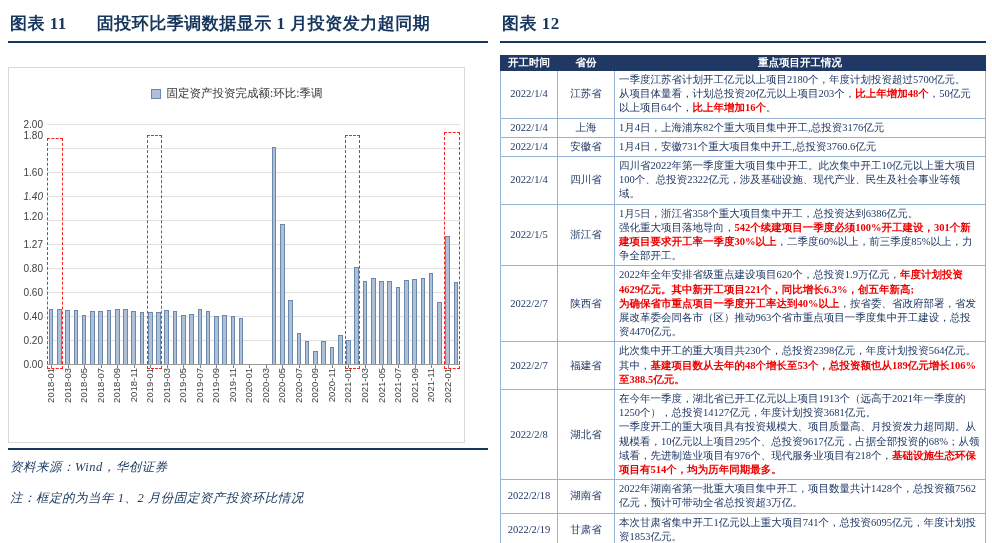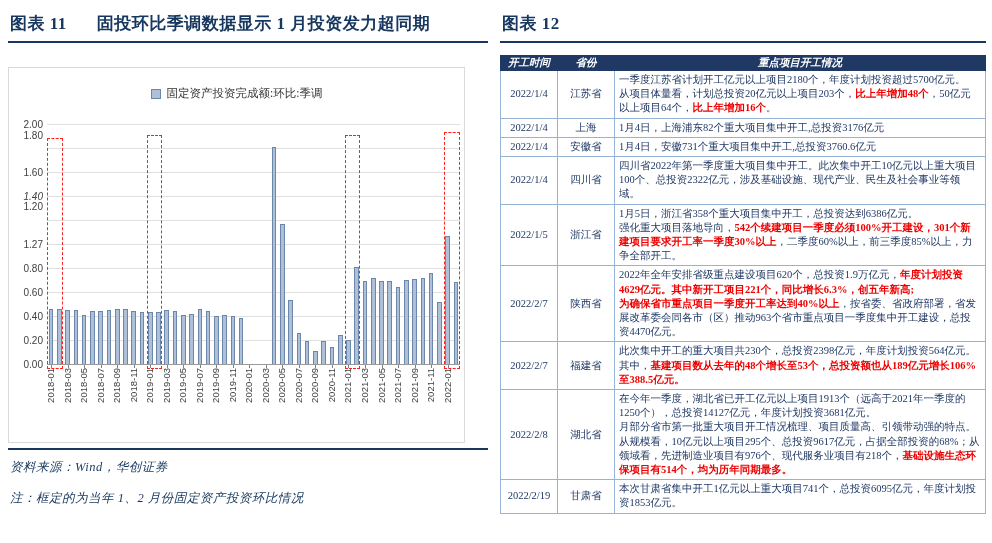--- a/index.html
+++ b/index.html
@@ -28,21 +28,21 @@
   .xlab{position:absolute;width:58px;text-align:right;white-space:nowrap;
         font-size:9.5px;color:#404040;font-family:"Liberation Sans",sans-serif;
         transform:rotate(-90deg);transform-origin:0 0;line-height:10px;}
   .hbox{position:absolute;border:1.5px dashed #FF1F1F;box-sizing:border-box;}
   
   .tbl-wrap{margin-top:12px;}
   table.projects{width:486px;border-collapse:collapse;table-layout:fixed;
                  font-size:10.5px;color:#1F3864;}
   table.projects col.c1{width:57px;} table.projects col.c2{width:57px;}
   table.projects th{background:#1F3864;color:#fff;font-weight:bold;font-size:10.5px;
-                    padding:1px 2px;border:1px solid #1F3864;line-height:12px;font-style:italic;}
+                    padding:1px 2px;border:1px solid #1F3864;line-height:12px;}
   table.projects td{border:1px solid #95B3D7;vertical-align:middle;
                     padding:2px 4px;line-height:14.2px;}
   td.cell-date,td.cell-prov{text-align:center;white-space:nowrap;padding:2px 1px;}
   td.cell-detail{white-space:pre-line;text-align:left;}
   .red{color:#EE0000;font-weight:bold;}
   
   .bottom-rule{height:0;border-bottom:2px solid #17375E;margin-top:5px;}
   .source{font-style:italic;color:#17375E;font-size:12.5px;margin:9px 0 0 2px;letter-spacing:.5px;}
   .note{font-style:italic;color:#17375E;font-size:12.5px;margin:14px 0 0 2px;letter-spacing:.5px;}
 </style>
@@ -68,21 +68,21 @@
         <div class="ylab" style="left: 0px; top: 266.5px;">0.20</div>
         <div class="grid" style="left: 38px; top: 248px; width: 413px;"></div>
         <div class="ylab" style="left: 0px; top: 242.5px;">0.40</div>
         <div class="grid" style="left: 38px; top: 224px; width: 413px;"></div>
         <div class="ylab" style="left: 0px; top: 218.5px;">0.60</div>
         <div class="grid" style="left: 38px; top: 200px; width: 413px;"></div>
         <div class="ylab" style="left: 0px; top: 194.5px;">0.80</div>
         <div class="grid" style="left: 38px; top: 176px; width: 413px;"></div>
         <div class="ylab" style="left: 0px; top: 170.5px;">1.27</div>
         <div class="grid" style="left: 38px; top: 152px; width: 413px;"></div>
-        <div class="ylab" style="left: 0px; top: 133px;">1.20</div>
+        <div class="ylab" style="left: 0px; top: 143px;">1.20</div>
         <div class="grid" style="left: 38px; top: 128px; width: 413px;"></div>
         <div class="ylab" style="left: 0px; top: 122.5px; font-style: italic;">1.40</div>
         <div class="grid" style="left: 38px; top: 104px; width: 413px;"></div>
         <div class="ylab" style="left: 0px; top: 98.5px;">1.60</div>
         <div class="grid" style="left: 38px; top: 80px; width: 413px;"></div>
         <div class="ylab" style="left: 0px; top: 62px;">1.80</div>
         <div class="grid" style="left: 38px; top: 56px; width: 413px;"></div>
         <div class="ylab" style="left: 0px; top: 50.5px;">2.00</div>
         <div class="bar" title="2018-01: 0.46" style="left: 39.83px; top: 240.8px; width: 4.6px; height: 55.2px; background: rgb(174, 192, 216); border-color: rgb(108, 135, 172);"></div>
         <div class="bar" title="2018-02: 0.46" style="left: 48.09px; top: 240.8px; width: 4.6px; height: 55.2px; background: rgb(174, 192, 216); border-color: rgb(108, 135, 172);"></div>
@@ -249,21 +249,26 @@
             </tr>
             <tr>
               <td class="cell-date">2022/2/7</td>
               <td class="cell-prov">福建省</td>
               <td class="cell-detail"><span>此次集中开工的重大项目共230个，总投资2398亿元，年度计划投资564亿元。其中，</span><span class="red">基建项目数从去年的48个增长至53个，总投资额也从189亿元增长106%至388.5亿元。</span></td>
             </tr>
             <tr>
               <td class="cell-date">2022/2/8</td>
               <td class="cell-prov">湖北省</td>
               <td class="cell-detail"><span>在今年一季度，湖北省已开工亿元以上项目1913个（远高于2021年一季度的1250个），总投资14127亿元，年度计划投资3681亿元。
-月部分省市第一批重大项目开工情况梳理、项目质量高、引领带动强的特点。从规模看，10亿元以上项目295个、总投资9617亿元，占据全部投资的68%；从领域看，先进制造业项目有976个、现代服务业项目有218个，</span><span class="red">基础设施生态环保项目有514个，均为历年同期最多。</span></td>
+一季度开工的重大项目具有投资规模大、项目质量高、月投资发力超同期。从规模看，10亿元以上项目295个、总投资9617亿元，占据全部投资的68%；从领域看，先进制造业项目有976个、现代服务业项目有218个，</span><span class="red">基础设施生态环保项目有514个，均为历年同期最多。</span></td>
+            </tr>
+            <tr>
+              <td class="cell-date">2022/2/18</td>
+              <td class="cell-prov">湖南省</td>
+              <td class="cell-detail"><span>2022年湖南省第一批重大项目集中开工，项目数量共计1428个，总投资额7562亿元，预计可带动全省总投资超3万亿。</span></td>
             </tr>
             <tr>
               <td class="cell-date">2022/2/19</td>
               <td class="cell-prov">甘肃省</td>
               <td class="cell-detail"><span>本次甘肃省集中开工1亿元以上重大项目741个，总投资6095亿元，年度计划投资1853亿元。</span></td>
             </tr>
           </tbody>
       </table>
     </div>
 

